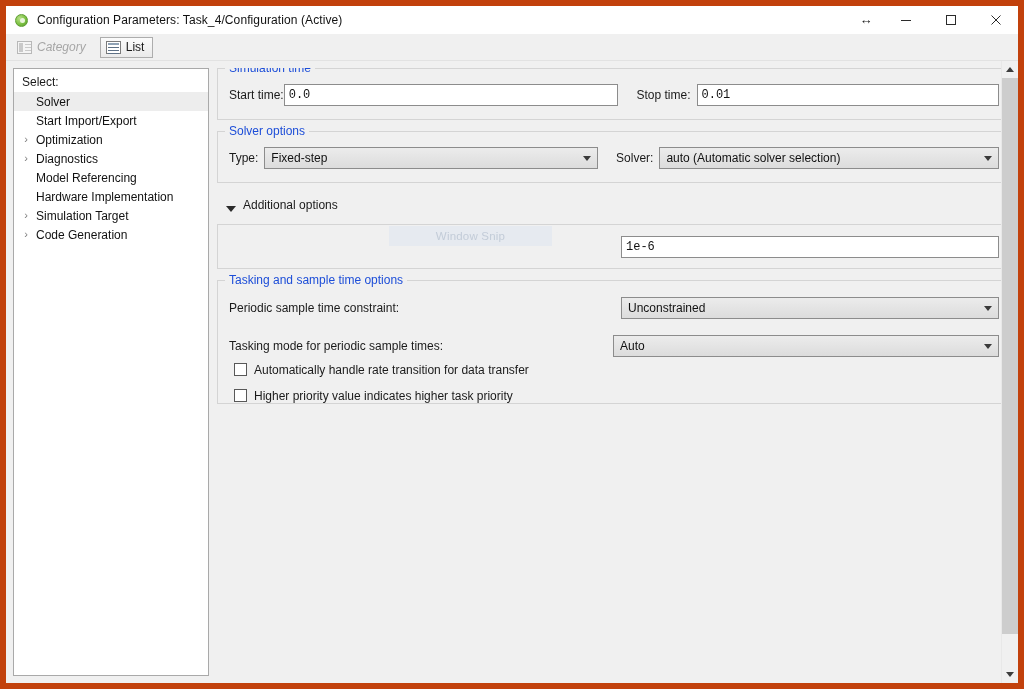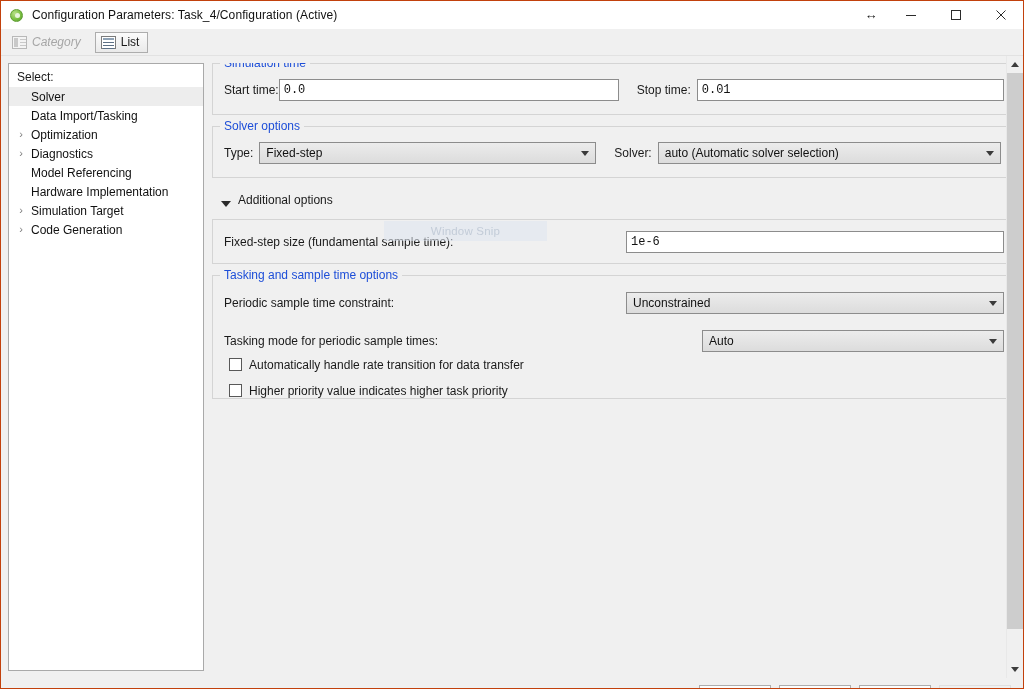--- a/index.html
+++ b/index.html
@@ -11,21 +11,21 @@
     font-family: "Liberation Sans", sans-serif;
     font-size: 12px;
     color: #1a1a1a;
     -webkit-font-smoothing: antialiased;
   }
 
   .window {
     position: relative;
     width: 1024px; height: 689px;
     background: #f0f0f0;
-    border: 1px solid #c2410c;
+    border: 6px solid #c2410c;
     overflow: hidden;
   }
 
   
   .titlebar {
     position: relative;
     height: 28px;
     background: #ffffff;
     display: flex;
     align-items: center;
@@ -431,21 +431,21 @@
 
     <div class="sidebar">
       <div class="select-label">Select:</div>
 
       <div class="tree-item selected">
         <span class="tree-arrow"></span>
         <span class="tree-label">Solver</span>
       </div>
       <div class="tree-item">
         <span class="tree-arrow"></span>
-        <span class="tree-label">Data Import/Tasking</span>
+        <span class="tree-label">Start Import/Export</span>
       </div>
       <div class="tree-item">
         <span class="tree-arrow">›</span>
         <span class="tree-label">Optimization</span>
       </div>
       <div class="tree-item">
         <span class="tree-arrow">›</span>
         <span class="tree-label">Diagnostics</span>
       </div>
       <div class="tree-item">
@@ -499,39 +499,38 @@
       </div>
 
       <div class="disclosure">
         <span class="tri"></span>
         <span>Additional options</span>
       </div>
 
       <div class="group" style="height:45px;">
         <div class="group-inner" style="padding-top:11px;">
           <div class="row">
-            <span class="lbl">Fixed-step size (fundamental sample time):</span>
             <input class="tinput" style="width: 378px; margin-left: auto;" value="1e-6">
           </div>
         </div>
       </div>
 
       <div class="group" style="height:124px;">
         <div class="legend">Tasking and sample time options</div>
         <div class="group-inner" style="padding-top:16px;">
           <div class="row">
             <span class="lbl">Periodic sample time constraint:</span>
             <div class="combo" style="width:378px;margin-left:auto;">
               <span class="ctext">Unconstrained</span>
               <span class="carrow"></span>
             </div>
           </div>
           <div class="row">
             <span class="lbl">Tasking mode for periodic sample times:</span>
-            <div class="combo" style="width:302px;margin-left:auto;justify-content:center;">
+            <div class="combo" style="width:386px;margin-left:auto;justify-content:center;">
               <span class="ctext">Auto</span>
               <span class="carrow"></span>
             </div>
           </div>
           <div class="cb-row">
             <span class="cbox"></span>
             <span class="cb-label">Automatically handle rate transition for data transfer</span>
           </div>
           <div class="cb-row">
             <span class="cbox"></span>

